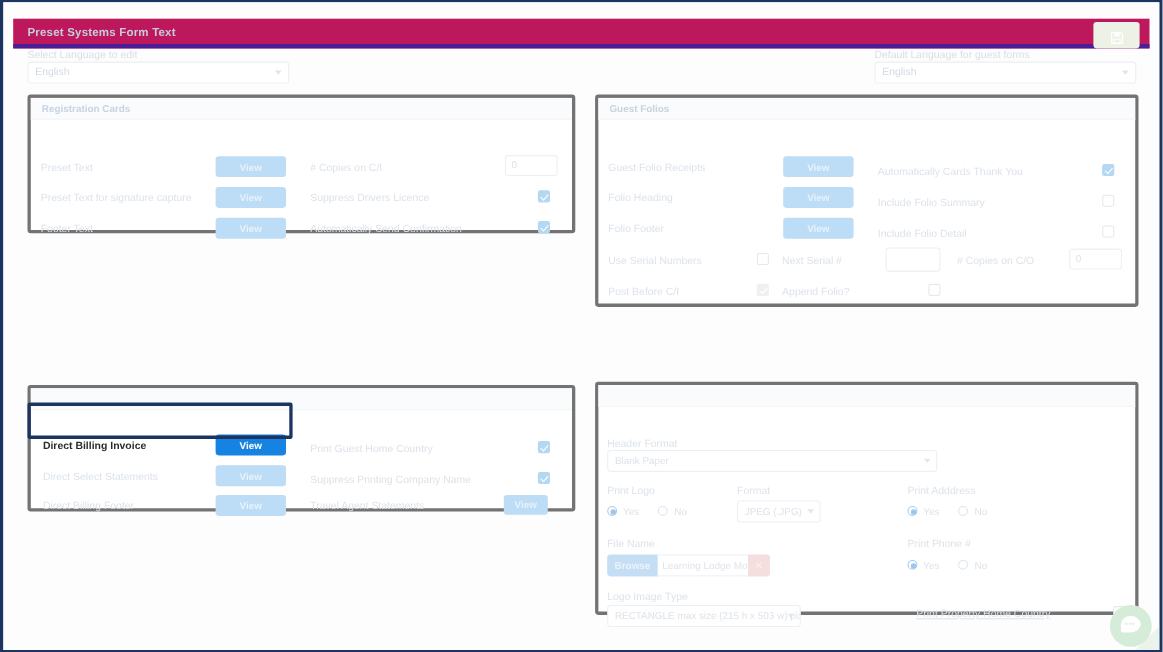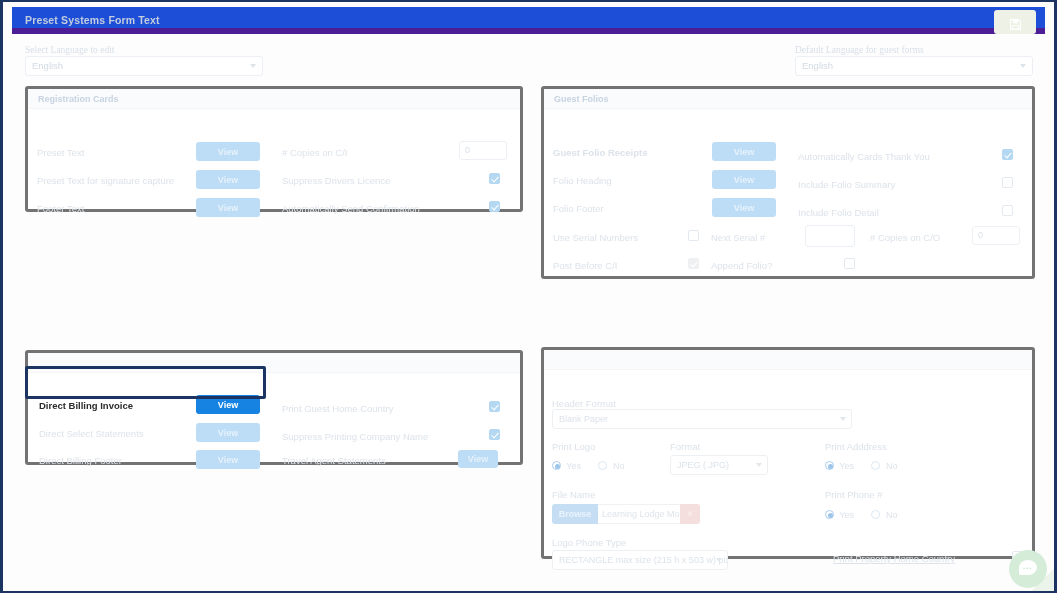--- a/index.html
+++ b/index.html
@@ -26,23 +26,23 @@
   
   #page {
     position: absolute;
     left: 0; top: 0; right: 0; bottom: 0;
     background: #fdfdfd;
   }
 
   
   .topbar {
     position: absolute;
-    left: 9px; top: 5px; right: 9px; height: 27px;
-    background: #1d4ed8;
-    border-bottom: 6px solid #4c1d95;
+    left: 9px; top: 15px; right: 9px; height: 27px;
+    background: #be185d;
+    border-bottom: 4px solid #4c1d95;
   }
   .topbar-title {
     position: absolute;
     left: 13px; top: 7px;
     font-size: 10.5px;
     font-weight: bold;
     color: #c3cddd;
     letter-spacing: .15px;
   }
   .save-btn {
@@ -54,21 +54,20 @@
     border-radius: 3px;
     cursor: pointer;
   }
   .save-btn svg { display:block; margin: 4px auto 0; }
 
   
   .lang-label {
     position: absolute;
     font-size: 9.5px;
     color: #d8dfe8;
-    font-family: Liberation Serif, serif;
   }
   .lang-select {
     position: absolute;
     height: 20px;
     background: #ffffff;
     border: 1px solid #eceff3;
     border-radius: 3px;
     font-size: 9.5px;
     color: #d3dae3;
     padding: 0 18px 0 6px;
@@ -383,21 +382,21 @@
   </div>
 
   <div class="highlight-box" style="left:22px; top:364px; width:241px; height:33px;"></div>
 
   <div class="panel" style="left:538px; top:84px; width:494px; height:193px;">
     <div class="panel-head">
       <div class="panel-head-title">Guest Folios</div>
     </div>
     <div class="panel-body">
 
-      <div class="flabel" style="left:9px; top:38px;font-weight:bold;">Guest Folio Receipts</div>
+      <div class="flabel" style="left:9px; top:38px;">Guest Folio Receipts</div>
       <button class="viewbtn" style="left:168px; top:33px;">View</button>
 
       <div class="flabel" style="left:9px; top:66px;">Folio Heading</div>
       <button class="viewbtn" style="left:168px; top:61px;">View</button>
 
       <div class="flabel" style="left:9px; top:94px;">Folio Footer</div>
       <button class="viewbtn" style="left:168px; top:89px;">View</button>
 
       <div class="flabel" style="left:254px; top:42px;">Automatically Cards Thank You</div>
       <div class="cbox checked" style="left:458px; top:40px;"></div>
@@ -444,21 +443,21 @@
           <span class="dot"></span>
           <span>Yes</span>
         </span>
         <span class="radio">
           <span class="dot"></span>
           <span>No</span>
         </span>
       </div>
 
       <div class="flabel" style="left:126px; top:71px;">Format</div>
-      <div class="sel" style="left:126px; top:85px; width:98px;">
+      <div class="sel" style="left:126px; top:85px; width:76px;">
         <span>JPEG (.JPG)</span>
         <span class="chev"></span>
       </div>
 
       <div class="flabel" style="left:281px; top:71px;">Print Adddress</div>
       <div class="radio-group" style="left:281px; top:85px;">
         <span class="radio on">
           <span class="dot"></span>
           <span>Yes</span>
         </span>
@@ -480,21 +479,21 @@
         <span class="radio on">
           <span class="dot"></span>
           <span>Yes</span>
         </span>
         <span class="radio">
           <span class="dot"></span>
           <span>No</span>
         </span>
       </div>
 
-      <div class="flabel" style="left:8px; top:167px;">Logo Phone Type</div>
+      <div class="flabel" style="left:8px; top:167px;">Logo Image Type</div>
       <div class="sel" style="left:8px; top:180px; width:176px;">
         <span>RECTANGLE max size (215 h x 503 w) pixels</span>
         <span class="chev"></span>
       </div>
 
       <div class="flabel" style="left:289px; top:183px;text-decoration:underline;">Print Property Home Country</div>
       <div class="cbox" style="left:468px; top:181px;"></div>
     </div>
   </div>
 

